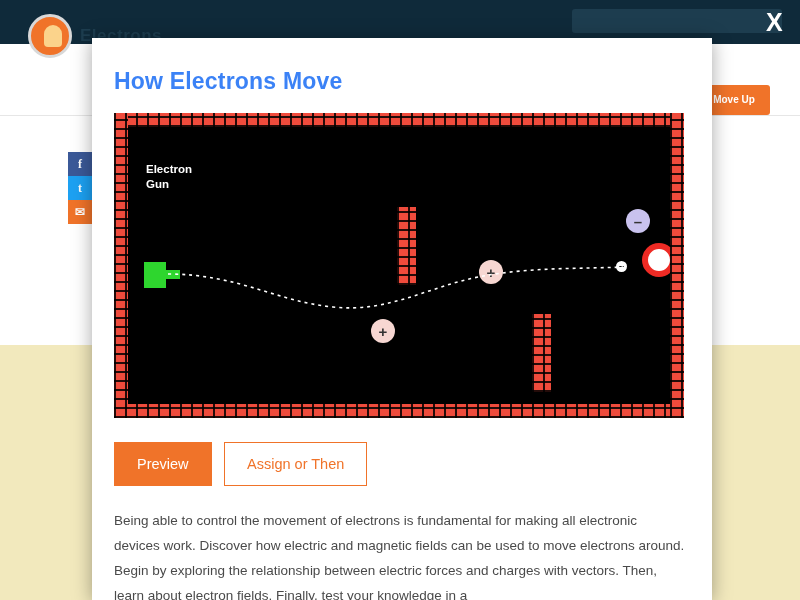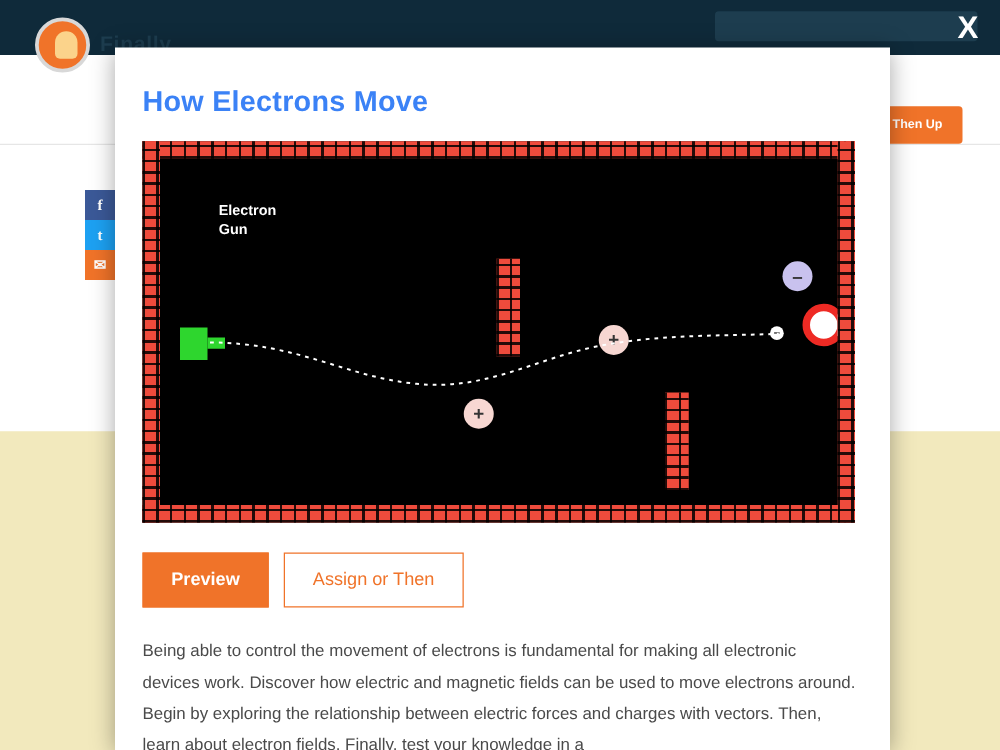--- a/index.html
+++ b/index.html
@@ -163,21 +163,20 @@
     overflow: hidden;
   }
 
   .gun-label {
     position: absolute;
     top: 35px; left: 18px;
     color: #ffffff;
     font-size: 11.5px;
     font-weight: bold;
     line-height: 15px;
-    margin-left: 29px;
   }
   .gun-body {
     position: absolute;
     top: 135px; left: 16px;
     width: 22px; height: 26px;
     background: #2ed62e;
   }
   .gun-nozzle {
     position: absolute;
     top: 143px; left: 38px;
@@ -253,21 +252,20 @@
     vertical-align: top;
     font-size: 14.5px;
     cursor: pointer;
     text-align: center;
   }
   .btn-primary {
     background: #f07329;
     color: #ffffff;
     padding: 13px 22px;
     border: 1px solid #f07329;
-    font-weight: bold;
   }
   .btn-secondary {
     background: #ffffff;
     color: #f07329;
     padding: 13px 22px;
     border: 1px solid #f07329;
     margin-left: 8px;
   }
 
   
@@ -284,22 +282,22 @@
 <body>
 
 <div id="page-bg">
   <div class="bg-topbar">
     <div class="bg-topbar-search"></div>
   </div>
   <div class="bg-header"></div>
   <div class="bg-logo">
     <div class="bg-logo-inner"></div>
   </div>
-  <div class="bg-logo-text">Finally</div>
-  <div class="bg-cta">Then Up</div>
+  <div class="bg-logo-text">Electrons</div>
+  <div class="bg-cta">Move Up</div>
   <div class="bg-yellow-band"></div>
 
   <div class="social-rail">
     <div class="social-btn social-fb">f</div>
     <div class="social-btn social-tw">t</div>
     <div class="social-btn social-em">✉</div>
   </div>
 </div>
 
 <div id="modal">

